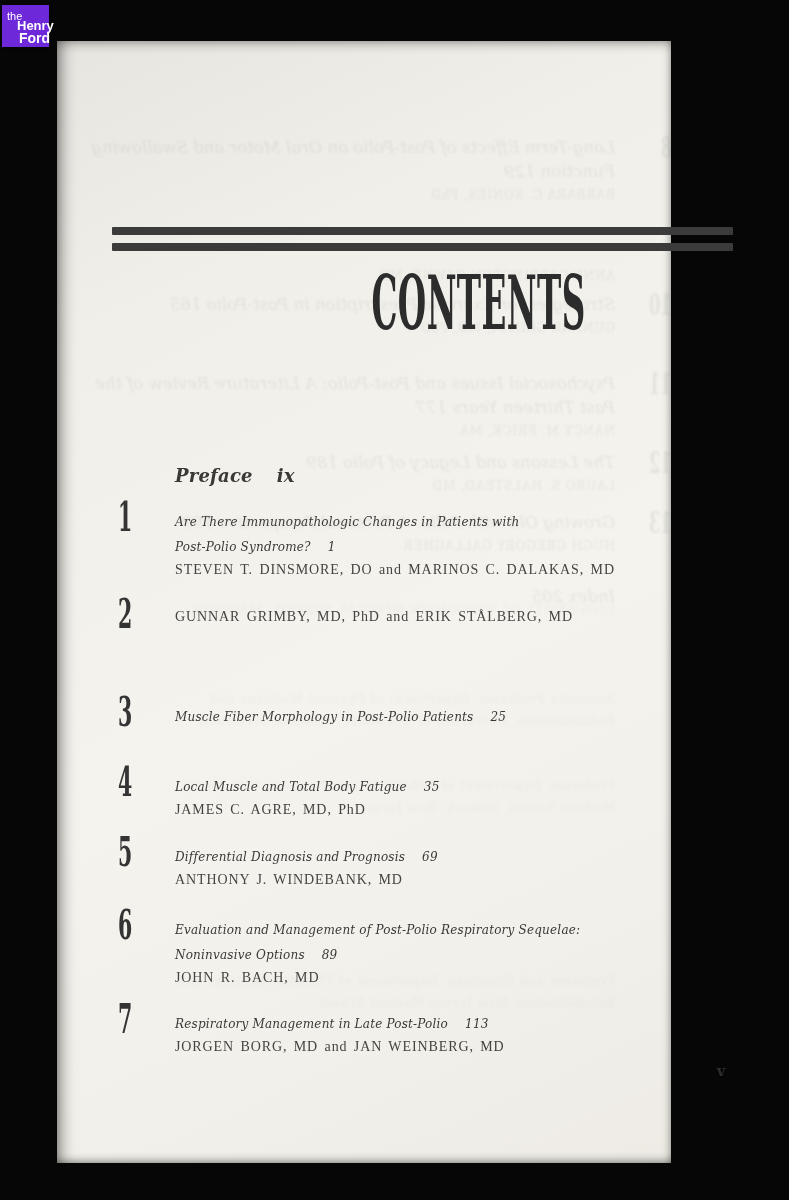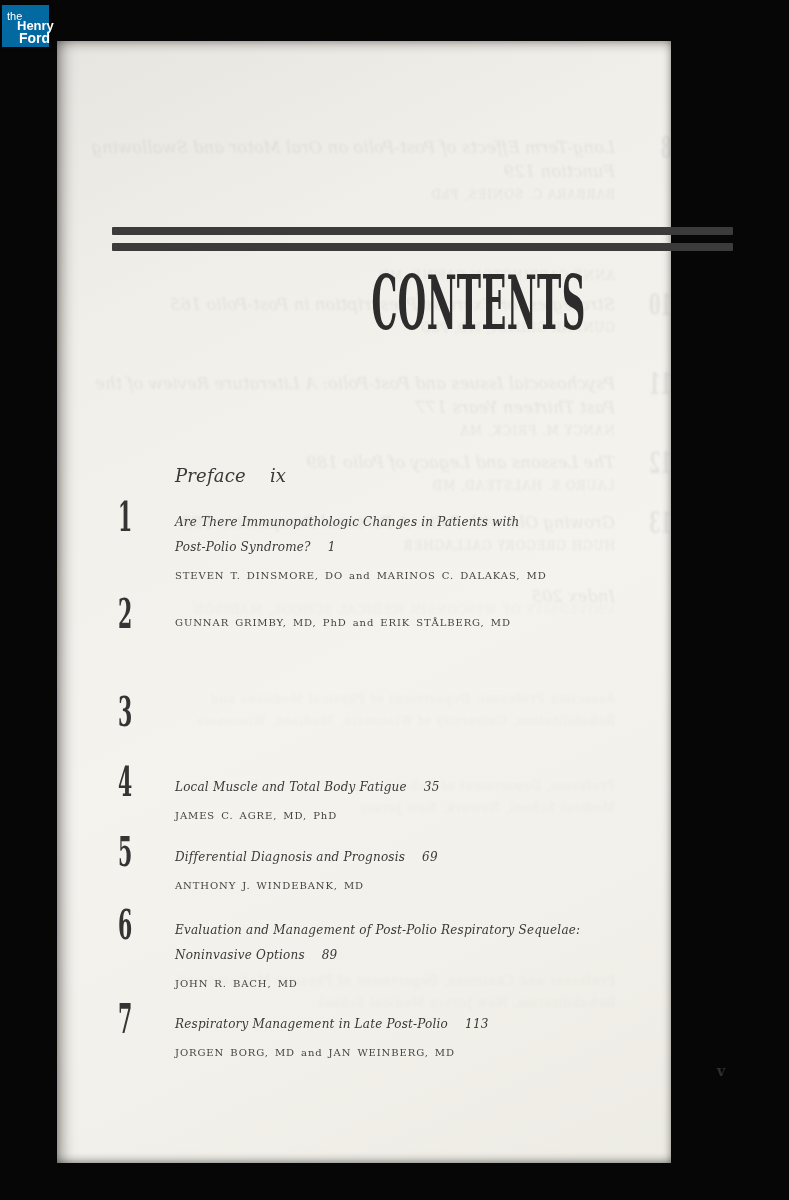--- a/index.html
+++ b/index.html
@@ -39,39 +39,38 @@
     position:absolute;top:225px;right:85px;
     font-family:"DejaVu Serif", serif;
     font-weight:700;font-size:74px;line-height:1;
     color:#2c2c2c;letter-spacing:1px;
     transform:scaleX(0.44);transform-origin:100% 0;
     white-space:nowrap;
   }
   
   .preface{
     position:absolute;left:118px;top:424px;
-    font-style:italic;font-size:18px;color:#3a3936;letter-spacing:.2px;
+    font-style:italic;font-size:18px;color:#3a3936;letter-spacing:.2px;font-weight:bold;
   }
   .preface .pg{margin-left:24px;}
   
   .ch-num{
     position:absolute;left:61px;
     font-weight:700;font-size:41px;line-height:1;color:#343434;
     transform:scaleX(0.5);transform-origin:0 0;
   }
   .ch-body{position:absolute;left:118px;width:520px;}
   .ch-line{
     font-style:italic;font-size:12px;line-height:25px;
     color:#3a3936;letter-spacing:.2px;white-space:nowrap;
   }
   .ch-line .pg{margin-left:17px;}
   .ch-authors{
-    margin-top:6px;
-    font-size:10px;line-height:20px;color:#454440;
-    letter-spacing:.9px;word-spacing:2px;white-space:nowrap;
+    font-size:14px;line-height:20px;color:#454440;
+    letter-spacing:.9px;word-spacing:2px;white-space:nowrap;font-family:Liberation Serif, serif;
   }
   
   .folio{
     position:absolute;left:660px;top:1022px;
     font-weight:700;font-size:14px;color:#2f2f2f;
   }
   
   .ghost{
     position:absolute;left:43px;width:590px;
     transform:scaleX(-1);
@@ -183,20 +182,21 @@
         <div class="ch-line"><span>Are There Immunopathologic Changes in Patients with</span></div>
         <div class="ch-line"><span>Post-Polio Syndrome?</span><span class="pg">1</span></div>
         <div class="ch-authors">STEVEN T. DINSMORE, DO and MARINOS C. DALAKAS, MD</div>
       </div>
       <div class="ch-num" style="top: 553px;">2</div>
       <div class="ch-body" style="top: 566px;">
         <div class="ch-authors">GUNNAR GRIMBY, MD, PhD and ERIK STÅLBERG, MD</div>
       </div>
       <div class="ch-num" style="top: 651px;">3</div>
       <div class="ch-body" style="top: 664px;">
+        <div class="ch-line"><span>Muscle Fiber Morphology in Post-Polio Patients</span><span class="pg">25</span></div>
       </div>
       <div class="ch-num" style="top: 721px;">4</div>
       <div class="ch-body" style="top: 734px;">
         <div class="ch-line"><span>Local Muscle and Total Body Fatigue</span><span class="pg">35</span></div>
         <div class="ch-authors">JAMES C. AGRE, MD, PhD</div>
       </div>
       <div class="ch-num" style="top: 791px;">5</div>
       <div class="ch-body" style="top: 804px;">
         <div class="ch-line"><span>Differential Diagnosis and Prognosis</span><span class="pg">69</span></div>
         <div class="ch-authors">ANTHONY J. WINDEBANK, MD</div>
@@ -210,17 +210,17 @@
       <div class="ch-num" style="top: 958px;">7</div>
       <div class="ch-body" style="top: 971px;">
         <div class="ch-line"><span>Respiratory Management in Late Post-Polio</span><span class="pg">113</span></div>
         <div class="ch-authors">JORGEN BORG, MD and JAN WEINBERG, MD</div>
       </div>
     </div>
 
   <div class="folio">v</div>
 </div>
 
-<div class="logo" style="background: #0369a1; text-align: right;">
+<div class="logo" style="background: #6d28d9; text-align: right;">
   <span class="the">the</span>
   <span class="henry">Henry</span>
   <span class="ford">Ford</span>
 </div>
 
 </body></html>

